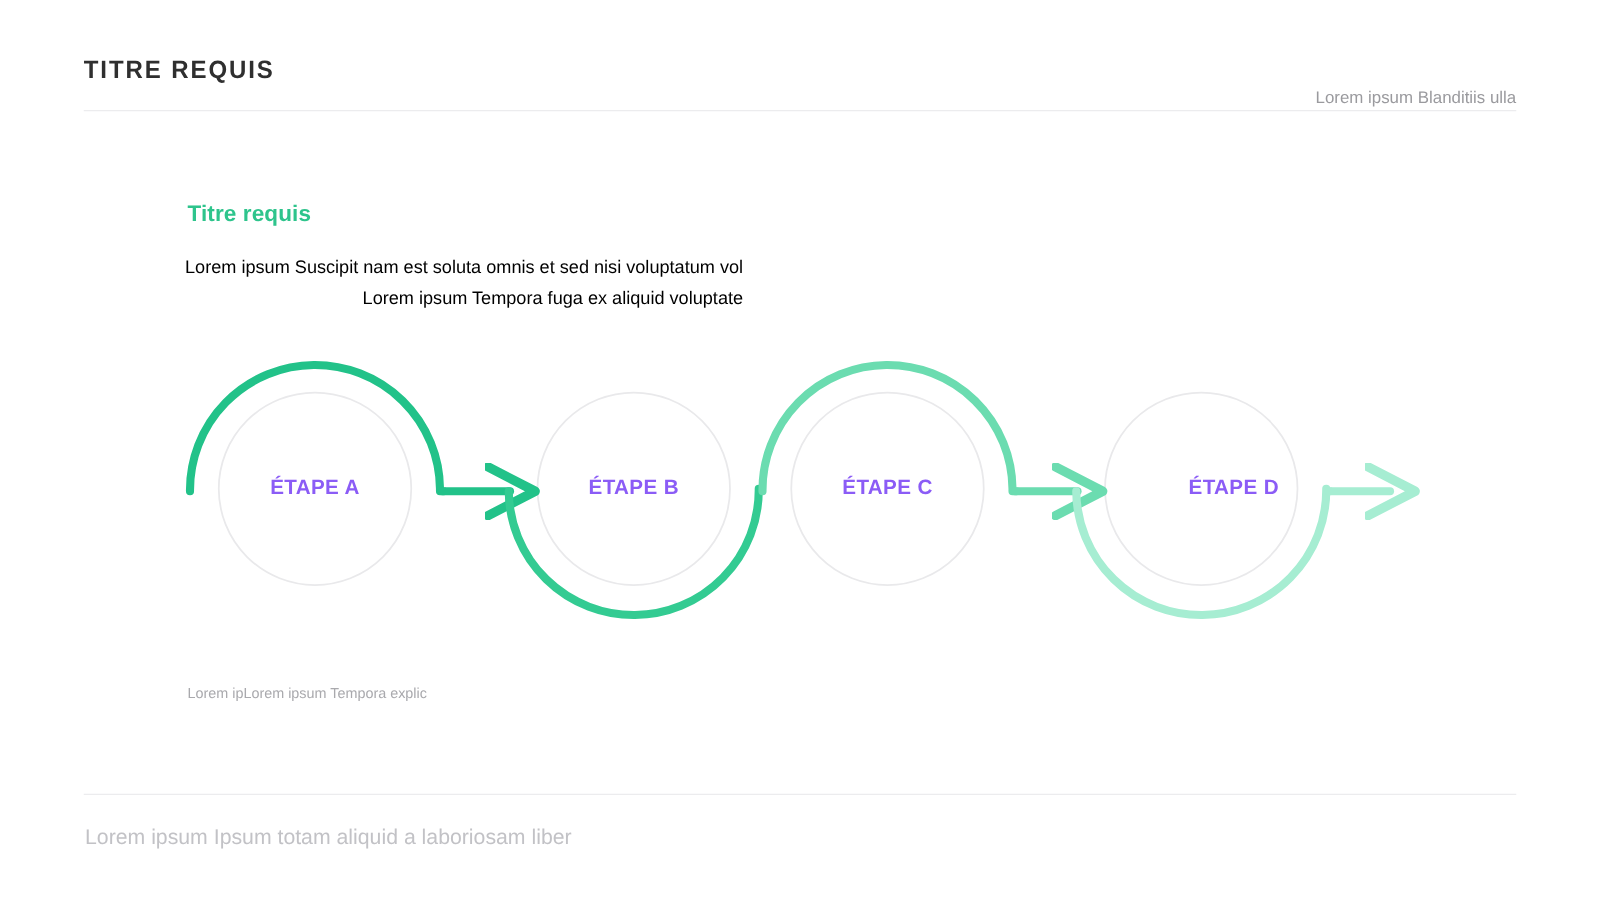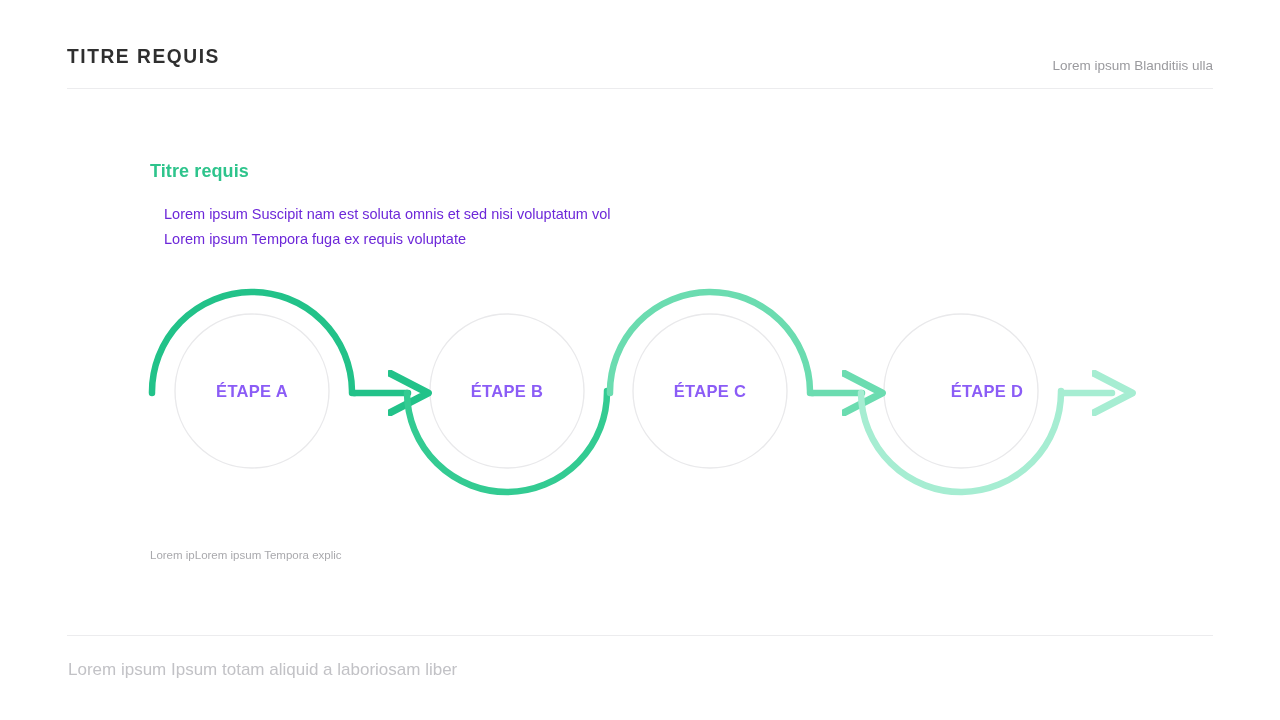--- a/index.html
+++ b/index.html
@@ -44,21 +44,21 @@
     white-space: nowrap;
     transform: scaleX(0.96);
     transform-origin: left top;
   }
   .header-meta {
     font-size: 13.5px;
     font-weight: normal;
     color: #9a9a9e;
     line-height: 20px;
     white-space: nowrap;
-    margin-top: 12px;
+    margin-top: 24px;
   }
   .header-rule {
     position: absolute;
     left: 67px;
     top: 88px;
     width: 1146px;
     height: 1px;
     background: #ececee;
   }
 
@@ -68,25 +68,26 @@
     left: 150px;
     top: 161px;
     font-size: 18px;
     font-weight: bold;
     color: #2ec48c;
     letter-spacing: 0.1px;
     white-space: nowrap;
   }
   .lede {
     position: absolute;
-    left: 164px;
+    left: 148px;
     top: 202px;
     font-size: 14.5px;
-    color: #6d28d9;
+    color: #000000;
     line-height: 25px;
+    text-align: right;
   }
   .lede div { white-space: nowrap; }
 
   
   .diagram {
     position: absolute;
     left: 140px;
     top: 272px;
     width: 1000px;
     height: 245px;
@@ -138,21 +139,21 @@
   <div class="header">
     <div class="header-title">TITRE REQUIS</div>
     <div class="header-meta">Lorem ipsum Blanditiis ulla</div>
   </div>
   <div class="header-rule"></div>
 
   <div class="section-title">Titre requis</div>
 
   <div class="lede">
     <div>Lorem ipsum Suscipit nam est soluta omnis et sed nisi voluptatum vol</div>
-    <div>Lorem ipsum Tempora fuga ex requis voluptate</div>
+    <div>Lorem ipsum Tempora fuga ex aliquid voluptate</div>
   </div>
 
   <div class="diagram">
     <svg width="1000" height="245" viewBox="0 0 1000 245">
       <defs>
         <marker id="ah-a" markerWidth="7" markerHeight="7" refX="3.1" refY="3.5" orient="auto" markerUnits="strokeWidth">
           <path d="M0.4,0.5 L6.2,3.5 L0.4,6.5" fill="none" stroke="#22c289" stroke-width="1.15" stroke-linecap="round" stroke-linejoin="round"></path>
         </marker>
         <marker id="ah-c" markerWidth="7" markerHeight="7" refX="3.1" refY="3.5" orient="auto" markerUnits="strokeWidth">
           <path d="M0.4,0.5 L6.2,3.5 L0.4,6.5" fill="none" stroke="#6bdcb0" stroke-width="1.15" stroke-linecap="round" stroke-linejoin="round"></path>

